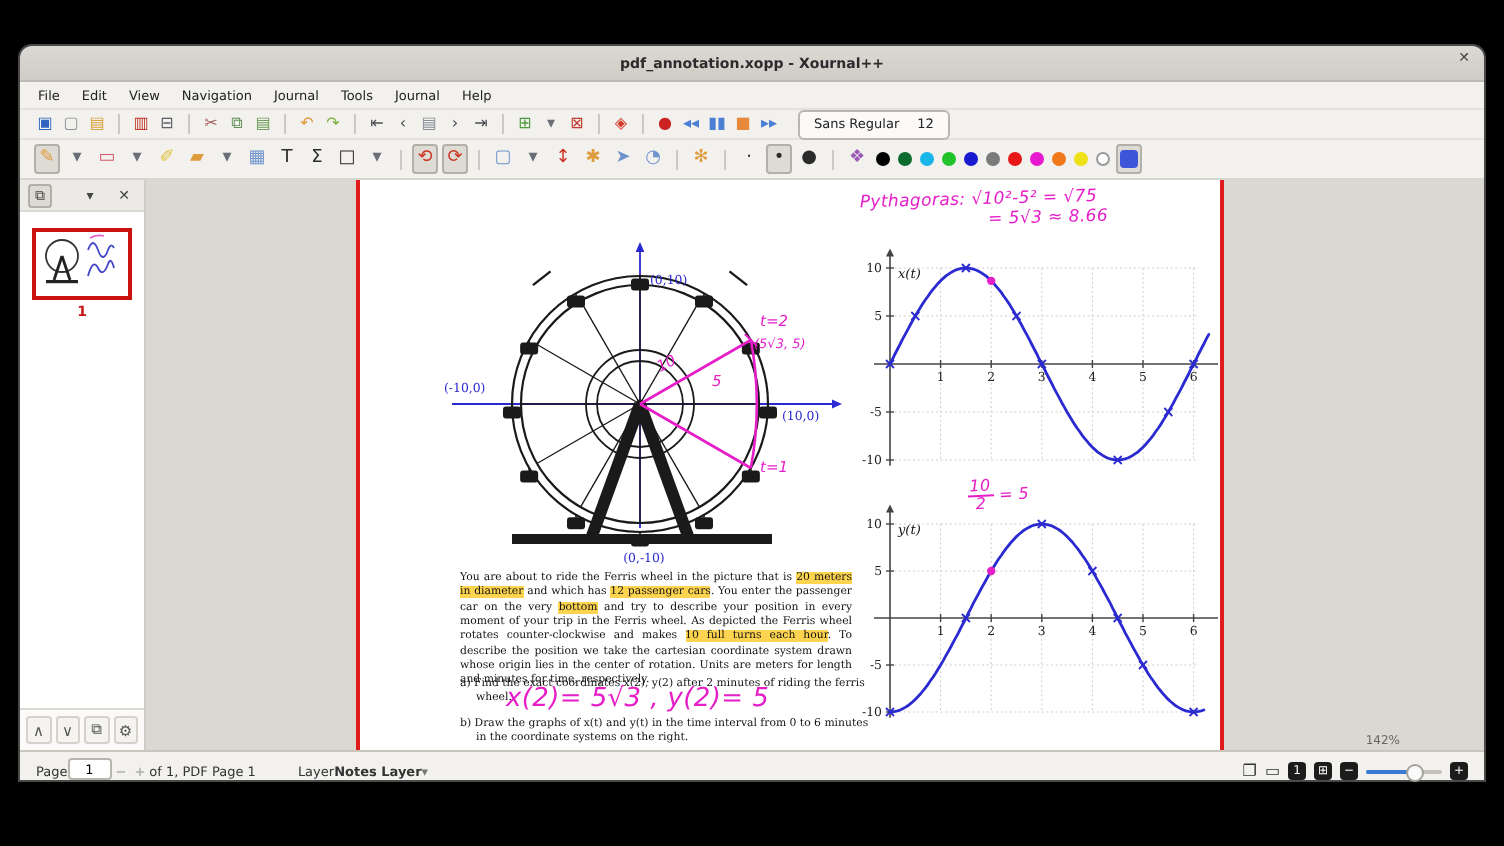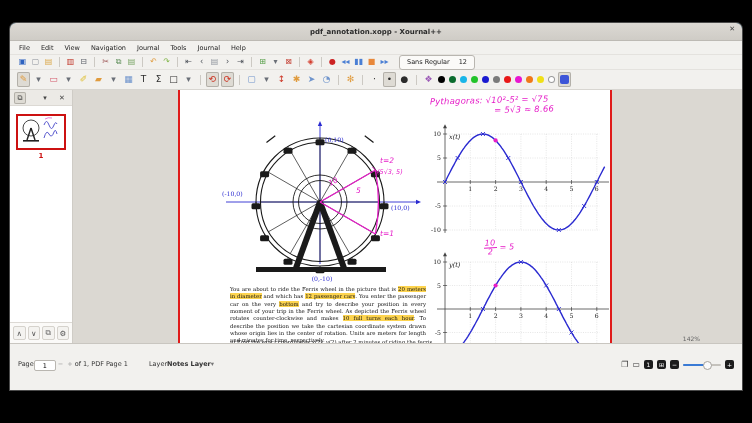--- a/index.html
+++ b/index.html
@@ -54,22 +54,22 @@
         line-height:1.36;color:#111;padding-left:8px;text-indent:-8px}
   .item-a{top:249px}.item-b{top:269px}
   .hand{color:#e61ec8;font-style:italic;letter-spacing:.2px}
   .pyth{position:absolute;left:250px;top:5px;font-size:8.5px;line-height:1.2;transform:rotate(-1.5deg)}
   .pyth .l2{margin-left:64px}
   .answer{position:absolute;left:73px;top:252px;font-size:13px}
   .frac-wrap{position:absolute;left:304px;top:149px;display:flex;align-items:center;gap:3px;
              font-size:8px;transform:rotate(-3deg)}
   .frac{display:inline-flex;flex-direction:column;align-items:center;line-height:1.05}
   .frac .num{border-bottom:1px solid #e61ec8;padding:0 1px}
-  .statusbar{height:14px;background:#f2f1ee;border-top:1px solid #c9c6c0;display:flex;align-items:flex-start;
-             font-size:6.5px;color:#333;padding:16px 8px;gap:0;position:relative}
+  .statusbar{height:14px;background:#f2f1ee;border-top:1px solid #c9c6c0;display:flex;align-items:flex-end;
+             font-size:6.5px;color:#333;padding:0 8px;gap:0;position:relative}
   .pginput{width:20px;height:9px;font-size:6.5px;font-family:"DejaVu Sans",sans-serif;
            border:1px solid #b9b6b0;border-radius:2px;text-align:center;background:#fff;padding:0}
   .sbbtn{color:#999;padding:0 2px}
   .layer-name{font-weight:bold}
   .ddv{color:#777}
   .sb-right{margin-left:auto;display:flex;align-items:center;gap:4px}
   .badge{width:9px;height:9px;background:#1c1c1c;color:#fff;border-radius:2px;display:flex;
          align-items:center;justify-content:center;font-size:6px;line-height:1}
   .plain-ic{font-size:8px;color:#333}
   .slider{width:38px;height:9px;position:relative}

